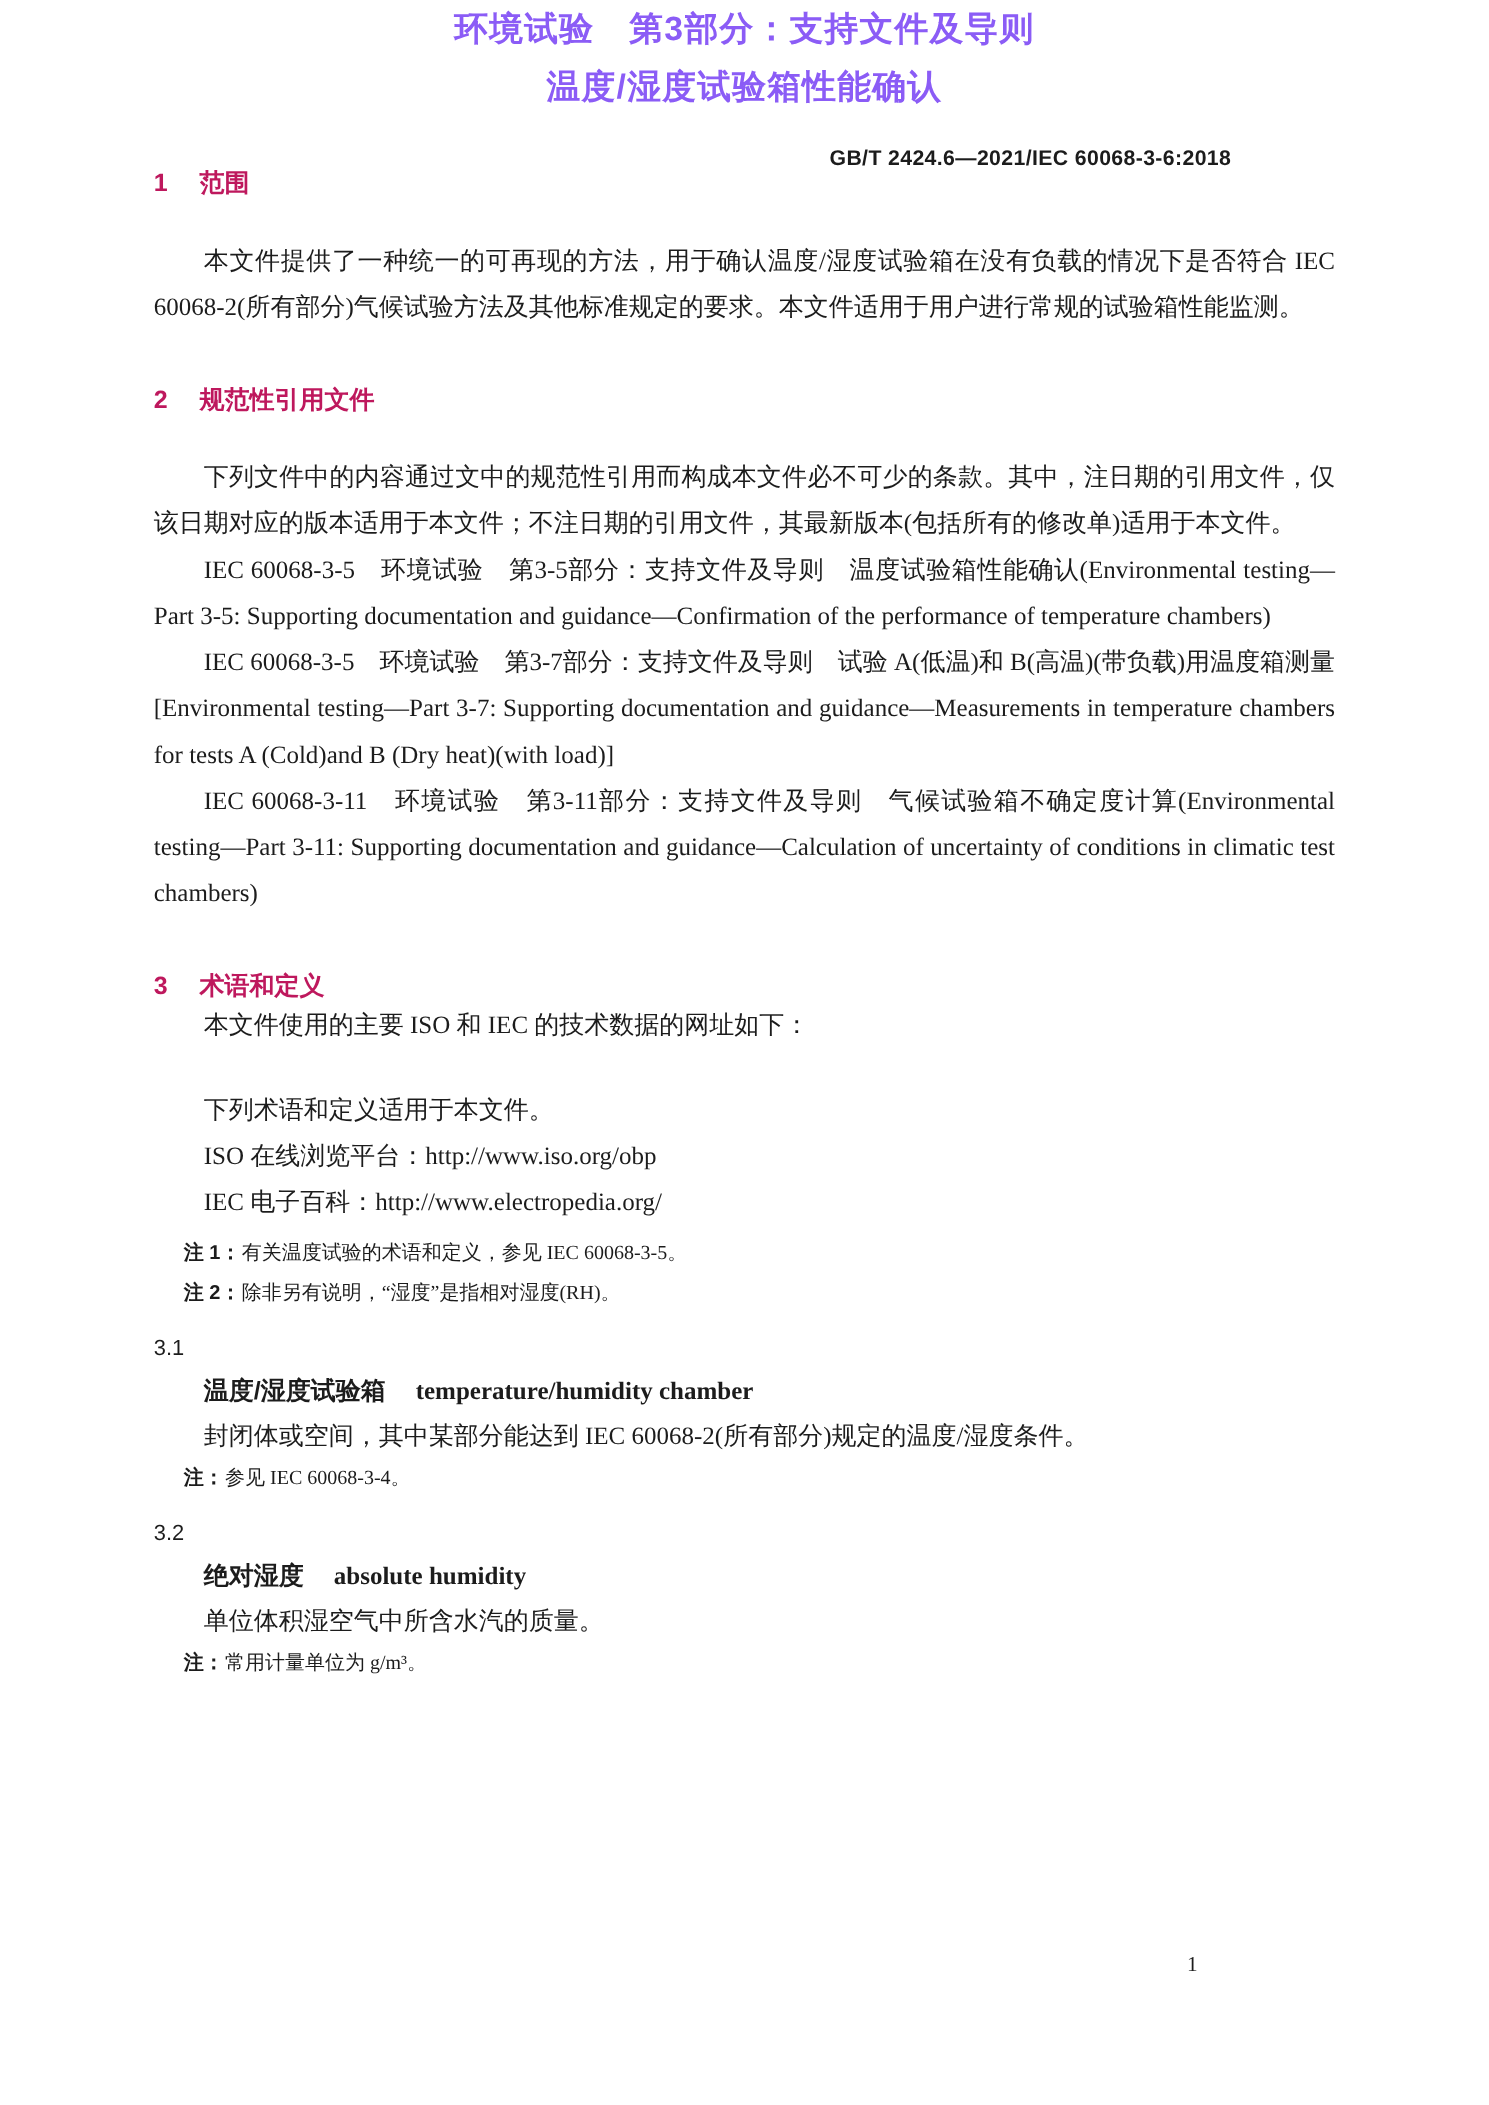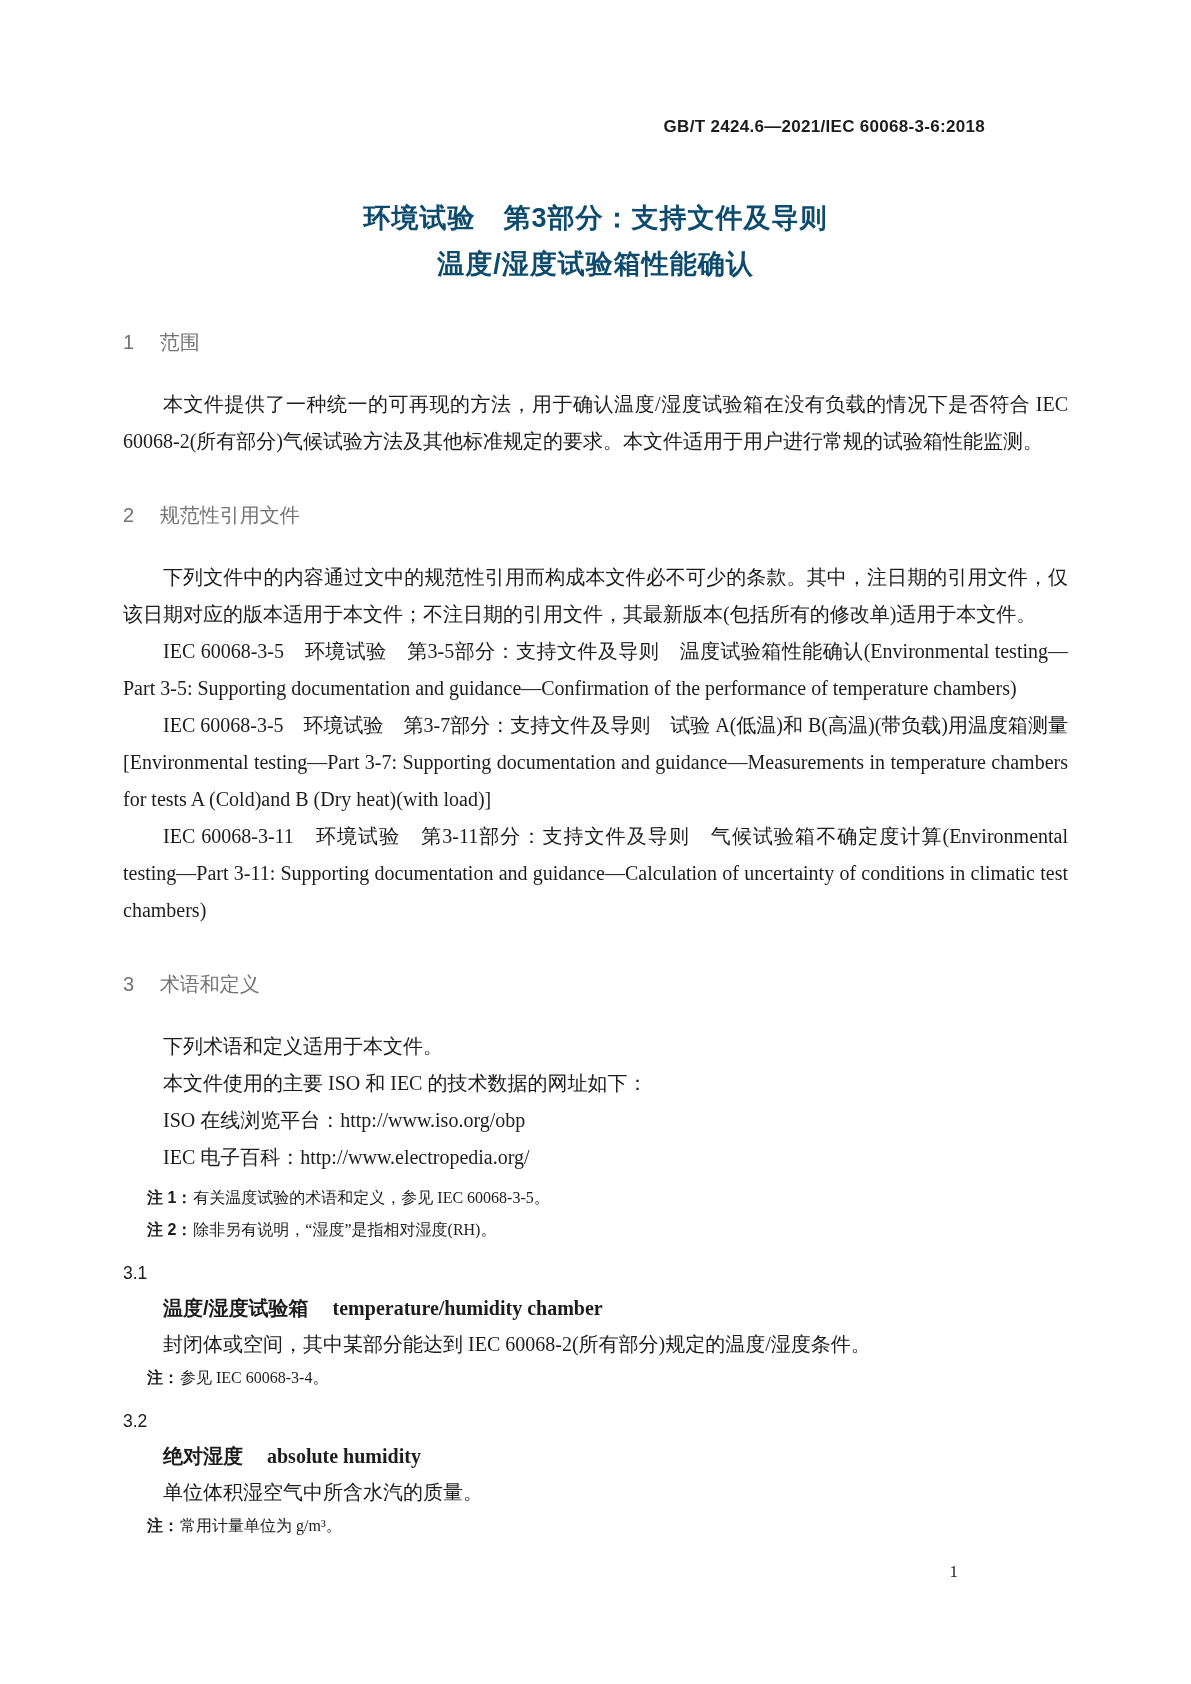--- a/index.html
+++ b/index.html
@@ -19,36 +19,35 @@
     position: absolute;
     top: 117px;
     right: 206px;
     font-family: "Liberation Sans", "DejaVu Sans", sans-serif;
     font-weight: 700;
     font-size: 17px;
     letter-spacing: 0.3px;
     color: #1c1c1c;
   }
   .title-block {
-    padding-top: 195px;
     text-align: center;
     font-family: "Liberation Sans", "DejaVu Sans", sans-serif;
     font-weight: 700;
     font-size: 27px;
     line-height: 46px;
     letter-spacing: 1px;
-    color: #0c4a6e;
+    color: #8b5cf6;
   }
   .sec {
     margin: 42px 0 0 0;
     font-family: "Liberation Sans", "DejaVu Sans", sans-serif;
-    font-weight: 400;
+    font-weight: 700;
     font-size: 20px;
     line-height: 26px;
-    color: #737373;
+    color: #be185d;
   }
   .sec .sec-num { margin-right: 1em; }
   p.body {
     margin: 0;
     font-size: 20px;
     line-height: 37px;
     text-align: justify;
     text-indent: 2em;
     color: #1c1c1c;
   }
@@ -114,22 +113,22 @@
   </h2>
   <p class="body first">下列文件中的内容通过文中的规范性引用而构成本文件必不可少的条款。其中，注日期的引用文件，仅该日期对应的版本适用于本文件；不注日期的引用文件，其最新版本(包括所有的修改单)适用于本文件。</p>
   <p class="body">IEC 60068-3-5　环境试验　第3-5部分：支持文件及导则　温度试验箱性能确认(Environmental testing—Part 3-5: Supporting documentation and guidance—Confirmation of the performance of temperature chambers)</p>
   <p class="body">IEC 60068-3-5　环境试验　第3-7部分：支持文件及导则　试验 A(低温)和 B(高温)(带负载)用温度箱测量 [Environmental testing—Part 3-7: Supporting documentation and guidance—Measurements in temperature chambers for tests A (Cold)and B (Dry heat)(with load)]</p>
   <p class="body">IEC 60068-3-11　环境试验　第3-11部分：支持文件及导则　气候试验箱不确定度计算(Environmental testing—Part 3-11: Supporting documentation and guidance—Calculation of uncertainty of conditions in climatic test chambers)</p>
 
   <h2 class="sec">
     <span class="sec-num">3</span>
     <span>术语和定义</span>
   </h2>
+  <p class="body">本文件使用的主要 ISO 和 IEC 的技术数据的网址如下：</p>
   <p class="body first">下列术语和定义适用于本文件。</p>
-  <p class="body">本文件使用的主要 ISO 和 IEC 的技术数据的网址如下：</p>
   <p class="body">ISO 在线浏览平台：http://www.iso.org/obp</p>
   <p class="body">IEC 电子百科：http://www.electropedia.org/</p>
 
   <div class="notes-block">
     <p class="note">
       <span class="note-label">注 1：</span><span>有关温度试验的术语和定义，参见 IEC 60068-3-5。</span>
     </p>
     <p class="note">
       <span class="note-label">注 2：</span><span>除非另有说明，“湿度”是指相对湿度(RH)。</span>
     </p>

